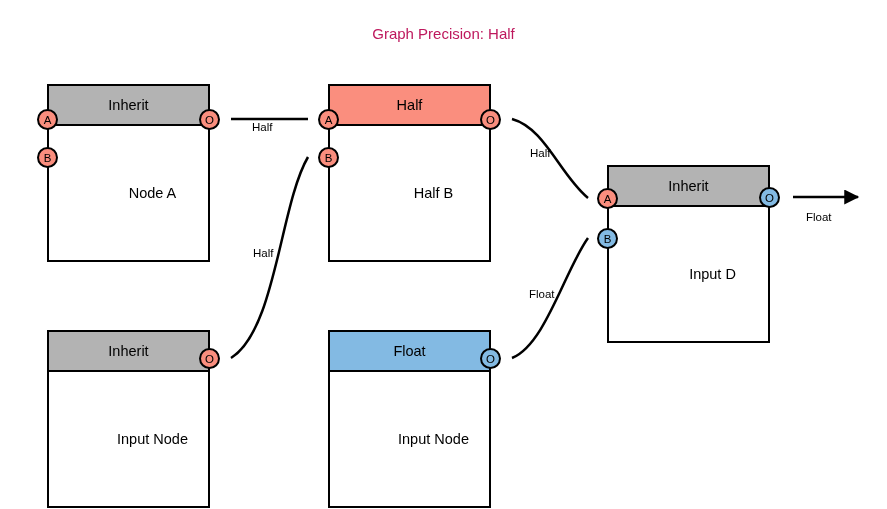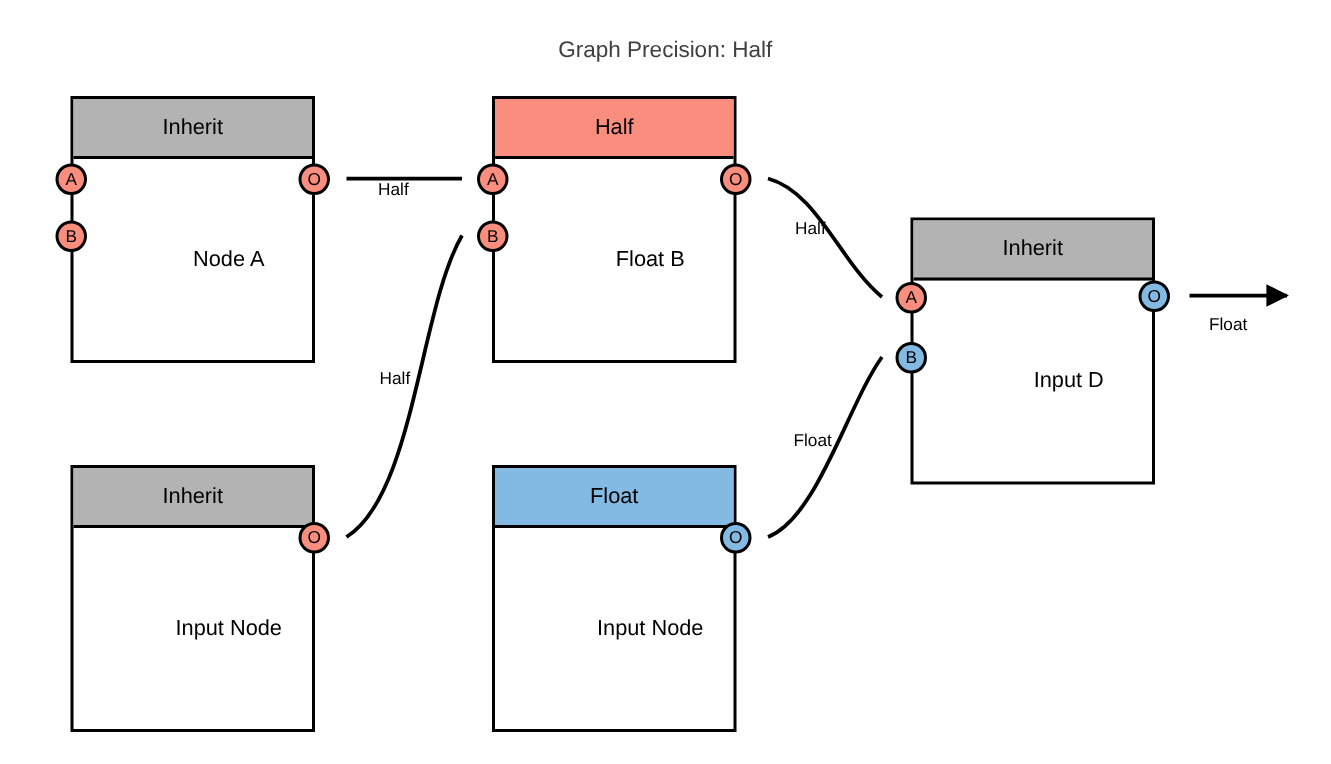--- a/index.html
+++ b/index.html
@@ -21,28 +21,29 @@
     width: 887px;
     height: 509px;
   }
   #graph-title {
     position: absolute;
     left: 0;
     top: 25px;
     width: 887px;
     text-align: center;
     font-size: 15px;
-    color: #404040;
+    color: #be185d;
     font-family: "Liberation Sans", sans-serif;
   }
   .node {
     position: absolute;
     box-sizing: border-box;
     border: 2.5px solid #000000;
     background: #ffffff;
+    margin-top: 20px;
   }
   .node-header {
     box-sizing: border-box;
     height: 40px;
     border-bottom: 2.5px solid #000000;
     display: flex;
     align-items: center;
     justify-content: center;
     font-size: 14.5px;
     color: #000000;
@@ -103,21 +104,21 @@
 <div id="nodes-layer">
     <div class="node" style="left: 47px; top: 64px; width: 163px; height: 178px;">
       <div class="node-header" style="background: rgb(179, 179, 179);">Inherit</div>
       <div class="node-body" style="height: 133px;">Node A</div>
     </div>
     <div class="port" style="background: rgb(250, 142, 126); left: 37px; top: 109px;">A</div>
     <div class="port" style="background: rgb(250, 142, 126); left: 37px; top: 147px;">B</div>
     <div class="port" style="background: rgb(250, 142, 126); left: 199px; top: 109px;">O</div>
     <div class="node" style="left: 328px; top: 64px; width: 163px; height: 178px;">
       <div class="node-header" style="background: rgb(250, 142, 126);">Half</div>
-      <div class="node-body" style="height: 133px;">Float B</div>
+      <div class="node-body" style="height: 133px;">Half B</div>
     </div>
     <div class="port" style="background: rgb(250, 142, 126); left: 318px; top: 109px;">A</div>
     <div class="port" style="background: rgb(250, 142, 126); left: 318px; top: 147px;">B</div>
     <div class="port" style="background: rgb(250, 142, 126); left: 480px; top: 109px;">O</div>
     <div class="node" style="left: 607px; top: 145px; width: 163px; height: 178px;">
       <div class="node-header" style="background: rgb(179, 179, 179);">Inherit</div>
       <div class="node-body" style="height: 133px;">Input D</div>
     </div>
     <div class="port" style="background: rgb(250, 142, 126); left: 597px; top: 188px;">A</div>
     <div class="port" style="background: rgb(131, 186, 227); left: 597px; top: 228px;">B</div>

